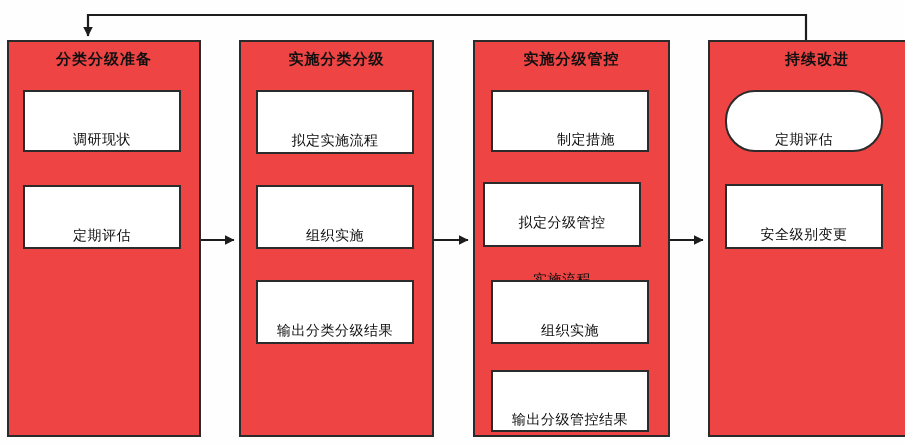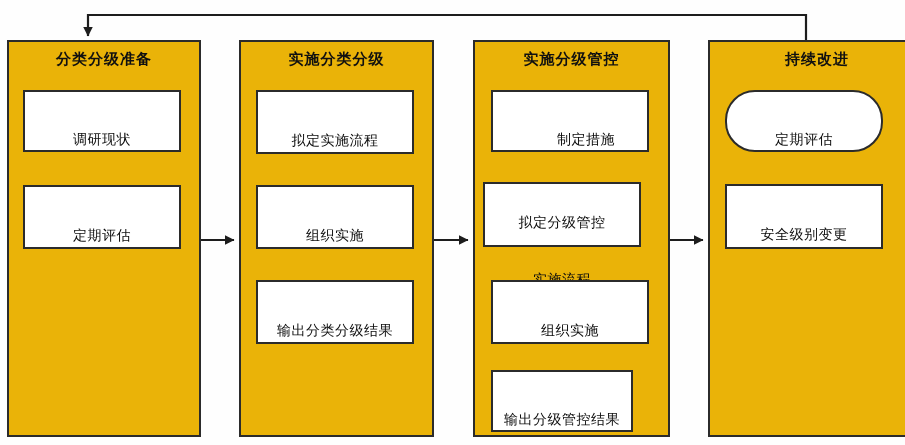--- a/index.html
+++ b/index.html
@@ -14,21 +14,21 @@
     position: relative;
     width: 905px;
     height: 445px;
     background: #fefefe;
     overflow: hidden;
   }
   .stage-panel {
     position: absolute;
     box-sizing: border-box;
     border: 2px solid #2b2b2b;
-    background: #eab308;
+    background: #ef4444;
   }
   .stage-title {
     position: absolute;
     left: 0;
     right: 0;
     top: 8px;
     text-align: center;
     font-size: 15px;
     font-weight: bold;
     color: #101010;
@@ -144,21 +144,21 @@
     </div>
     <div class="step-box" style="left:8px; top:140px; width:158px; height:65px;">
       <span>
         <span>拟定分级管控</span>
         <span>实施流程</span>
       </span>
     </div>
     <div class="step-box" style="left:16px; top:238px; width:158px; height:64px;">
       <span>组织实施</span>
     </div>
-    <div class="step-box" style="left:16px; top:328px; width:142px; height:62px;">
+    <div class="step-box" style="left:16px; top:328px; width:158px; height:62px;">
       <span>输出分级管控结果</span>
     </div>
   </div>
 
   <div class="stage-panel" style="left:708px; top:40px; width:218px; height:397px;padding-left:20px;">
     <div class="stage-title">持续改进</div>
     <div class="step-box" style="left:15px; top:48px; width:158px; height:62px;border-radius:30px;">
       <span>定期评估</span>
     </div>
     <div class="step-box" style="left:15px; top:142px; width:158px; height:65px;">

